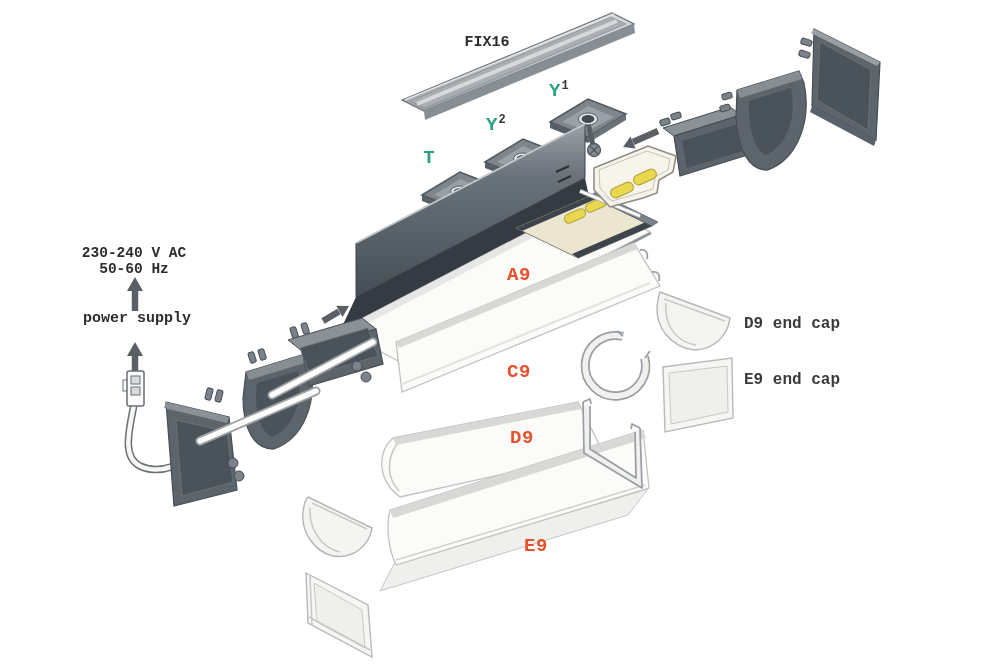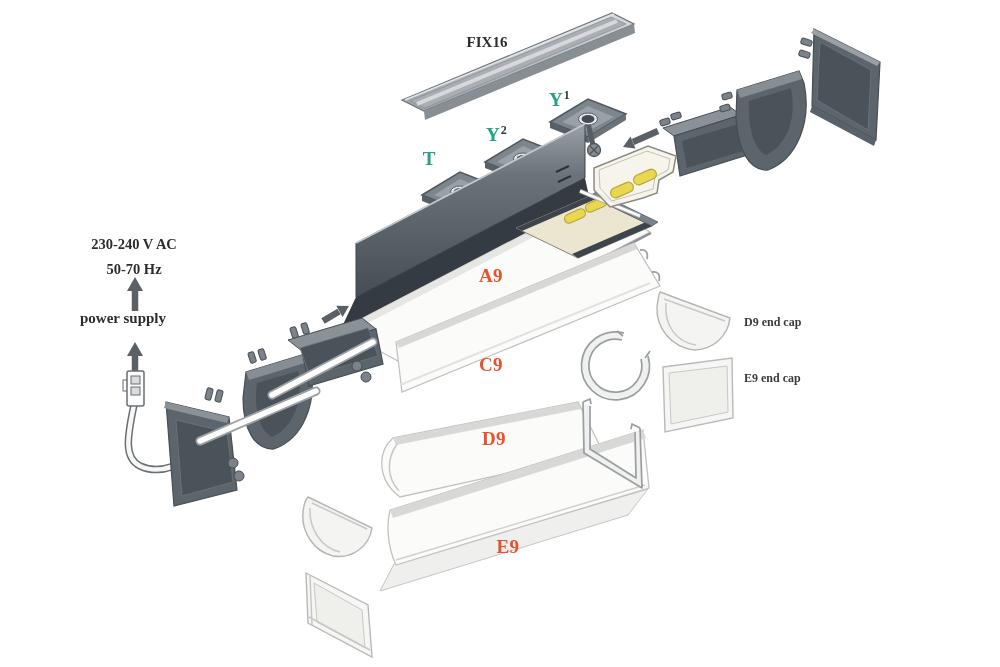--- a/index.html
+++ b/index.html
@@ -1,25 +1,25 @@
 <!DOCTYPE html>
 <html style="--accent-teal: #27a085; --accent-orange: #e5522d; --text-dark: #2d2d2d; --metal-dark: #5d656c; --metal-darker: #4a525a; --metal-edge: #454d55; --cover-fill: #fbfbf9; --cover-stroke: #c2c2c0; --cover-highlight: #d8d8d6; --led-yellow: #e9d84f; --led-stroke: #b6a63d; --arrow-gray: #5a6066;"><head>
 <meta charset="utf-8">
 <style>
   html,body{margin:0;padding:0;background:#ffffff;}
   #stage{position:relative;width:1000px;height:667px;background:#ffffff;overflow:hidden;
-         font-family:Liberation Serif, serif;}
+         font-family:Liberation Mono, monospace;}
   #stage svg{position:absolute;left:0;top:0;}
   .lbl{position:absolute;font-weight:bold;white-space:nowrap;color:var(--text-dark,#2d2d2d);line-height:1;}
   .ctr{transform:translate(-50%,-50%);}
   .ctrx{transform:translateX(-50%);}
   .teal{color:var(--accent-teal,#27a085);font-size:19px;}
-  .orange{color:var(--accent-orange,#e5522d);font-size:19px;letter-spacing:.5px;}
+  .orange{color:var(--accent-orange,#e5522d);font-size:19px;letter-spacing:.5px;margin-left:28px;}
   .fx{font-size:15px;}
-  .capl{font-size:12px;color:#3a3a3a;}
+  .capl{font-size:16px;color:#3a3a3a;}
   .pow{font-size:14.5px;}
   .pow2{font-size:15px;}
   sup.sup{font-size:12px;color:#35393c;font-weight:bold;margin-left:1px;}
   
   .metal{fill:var(--metal-dark,#5d656c);stroke:var(--metal-edge,#454d55);stroke-width:1.2;}
   .mtop{fill:#8a9197;stroke:var(--metal-edge,#454d55);stroke-width:1;}
   .minner{fill:var(--metal-darker,#4a525a);stroke:#6e767c;stroke-width:.8;}
   .peg{fill:#7b8289;stroke:var(--metal-edge,#454d55);stroke-width:1;}
   .post{fill:#7b8289;stroke:var(--metal-edge,#454d55);stroke-width:1;}
   .cover{fill:var(--cover-fill,#fbfbf9);stroke:var(--cover-stroke,#c2c2c0);stroke-width:1.3;}
@@ -235,24 +235,24 @@
     <path class="thin" d="M666 303 C664 325 676 342 696 345"></path>
   </g>
   <g>
     <polygon points="663,367 732,358 733,418 665,432" fill="#f6f6f4" stroke="#b9b9b7" stroke-width="1.4"></polygon>
     <polygon points="669,373 727,366 728,412 671,424" fill="#efefec" stroke="#c8c8c6" stroke-width="1"></polygon>
   </g>
 </svg>
 
   <span class="lbl fx ctr" style="left:487px;top:42px">FIX16</span>
   <span class="lbl teal ctr" style="left:429px;top:158px">T</span>
-  <span class="lbl teal" style="left:486px;top:124px"><span>Y</span><sup class="sup">2</sup></span>
-  <span class="lbl teal" style="left:549px;top:89px"><span>Y</span><sup class="sup">1</sup></span>
+  <span class="lbl teal" style="left:486px;top:114px"><span>Y</span><sup class="sup">2</sup></span>
+  <span class="lbl teal" style="left:549px;top:80px"><span>Y</span><sup class="sup">1</sup></span>
   <span class="lbl orange ctr" style="left:491px;top:275px">A9</span>
-  <span class="lbl orange ctr" style="left:491px;top:364px">C9</span>
+  <span class="lbl orange ctr" style="left:491px;top:372px">C9</span>
   <span class="lbl orange ctr" style="left:494px;top:438px">D9</span>
   <span class="lbl orange ctr" style="left:508px;top:546px">E9</span>
   <span class="lbl capl" style="left:744px;top:316px">D9 end cap</span>
   <span class="lbl capl" style="left:744px;top:372px">E9 end cap</span>
-  <span class="lbl pow ctrx" style="left:134px;top:237px">230-240 V AC</span>
-  <span class="lbl pow ctrx" style="left:134px;top:262px">50-70 Hz</span>
-  <span class="lbl pow2 ctrx" style="left:123px;top:311px">power supply</span>
+  <span class="lbl pow ctrx" style="left:134px;top:246px">230-240 V AC</span>
+  <span class="lbl pow ctrx" style="left:134px;top:262px">50-60 Hz</span>
+  <span class="lbl pow2 ctrx" style="left:137px;top:311px">power supply</span>
 </div>
 
 </body></html>

